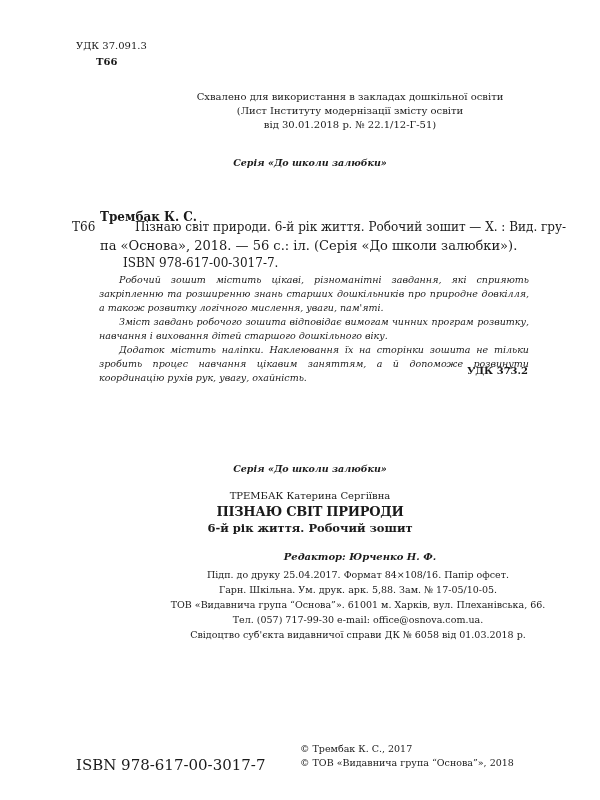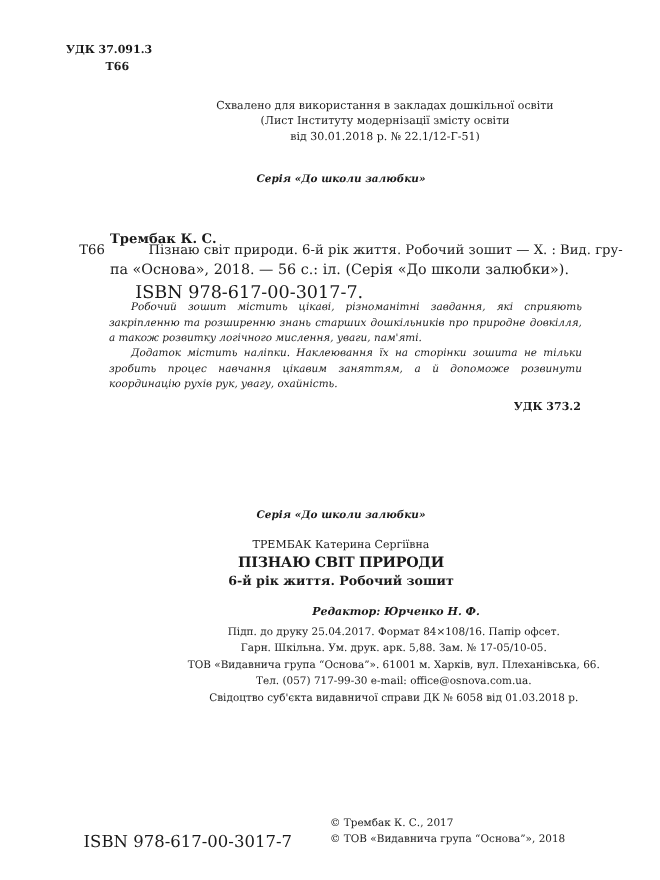--- a/index.html
+++ b/index.html
@@ -1,28 +1,28 @@
 <!DOCTYPE html>
 <html><head>
 <meta charset="utf-8">
 <style>
   html, body { margin: 0; padding: 0; background: #ffffff; }
   body { width: 600px; height: 800px; position: relative; overflow: hidden; color: #1a1a1a;
          font-family: "DejaVu Serif", "Liberation Serif", serif; }
   .abs { position: absolute; white-space: nowrap; }
-  .udk-top { left: 60px; top: 40px; font-size: 10px; font-weight: bold; }
+  .udk-top { left: 76px; top: 40px; font-size: 10px; font-weight: normal; }
   .t66-top { left: 96px; top: 56px; font-size: 10px; font-weight: bold; }
   .approval { left: 0; width: 600px; top: 90px; font-size: 10px; text-align: center; line-height: 14px; }
   .approval div { padding-left: 100px; }
   .series1 { left: 0; width: 600px; top: 157px; text-align: center; font-size: 9.5px; font-style: italic; font-weight: bold; padding-left: 10px; }
   .author { left: 100px; top: 210px; font-size: 12px; font-weight: bold; text-align: center; }
   .t66-code { left: 72px; top: 220px; font-size: 12px; }
   .bib1 { left: 123px; top: 220px; font-size: 12px; margin-left: 12px; }
   .bib2 { left: 100px; top: 238px; font-size: 13px; }
-  .isbn1 { left: 123px; top: 256px; font-size: 16px; }
+  .isbn1 { left: 123px; top: 256px; font-size: 12px; }
   .annot { left: 99px; top: 273px; width: 430px; font-size: 9.5px; line-height: 14px; white-space: normal; text-align: justify; }
   .annot p { margin: 0; text-indent: 20px; font-style: italic; }
   .udk2 { right: 72px; top: 365px; font-size: 10px; font-weight: bold; margin-left: 48px; }
   .series2 { left: 0; width: 600px; top: 463px; text-align: center; font-size: 9.5px; font-style: italic; font-weight: bold; padding-left: 10px; }
   .fullname { left: 0; width: 600px; top: 490px; text-align: center; font-size: 10px; padding-left: 10px; }
   .title { left: 0; width: 600px; top: 504px; text-align: center; font-size: 13px; font-weight: bold; padding-left: 10px; letter-spacing: -0.3px; }
   .subtitle { left: 0; width: 600px; top: 521px; text-align: center; font-size: 11.5px; font-weight: bold; padding-left: 10px; }
   .editor { left: 0; width: 600px; top: 551px; text-align: center; font-size: 10px; font-style: italic; font-weight: bold; padding-left: 60px; }
   .imprint { left: 0; width: 600px; top: 567px; text-align: center; font-size: 9.5px; line-height: 15px; padding-left: 58px; }
   .isbn-bottom { left: 76px; top: 756px; font-size: 15px; }
@@ -43,20 +43,21 @@
 <div class="abs series1">Серія «До школи залюбки»</div>
 
 <div class="abs author">Трембак К. С.</div>
 <div class="abs t66-code">Т66</div>
 <div class="abs bib1">Пізнаю світ природи. 6-й рік життя. Робочий зошит —  Х. : Вид. гру-</div>
 <div class="abs bib2">па «Основа», 2018. — 56 с.: іл. (Серія «До школи залюбки»).</div>
 <div class="abs isbn1">ISBN 978-617-00-3017-7.</div>
 
 <div class="abs annot">
   <p>Робочий зошит містить цікаві, різноманітні завдання, які сприяють закріпленню та розширенню знань старших дошкільників про природне довкілля, а також  розвитку логічного мислення, уваги, пам'яті.</p>
+  <p>Зміст завдань робочого зошита відповідає вимогам чинних програм розвитку, навчання і виховання дітей старшого дошкільного віку.</p>
   <p>Додаток містить наліпки. Наклеювання їх на сторінки зошита не тільки зробить процес навчання цікавим заняттям, а й допоможе розвинути координацію рухів рук, увагу, охайність.</p>
 </div>
 <div class="abs udk2">УДК 373.2</div>
 
 <div class="abs series2">Серія «До школи залюбки»</div>
 <div class="abs fullname">ТРЕМБАК Катерина Сергіївна</div>
 <div class="abs title">ПІЗНАЮ СВІТ ПРИРОДИ</div>
 <div class="abs subtitle">6-й рік життя. Робочий зошит</div>
 <div class="abs editor">Редактор: Юрченко Н. Ф.</div>
 

